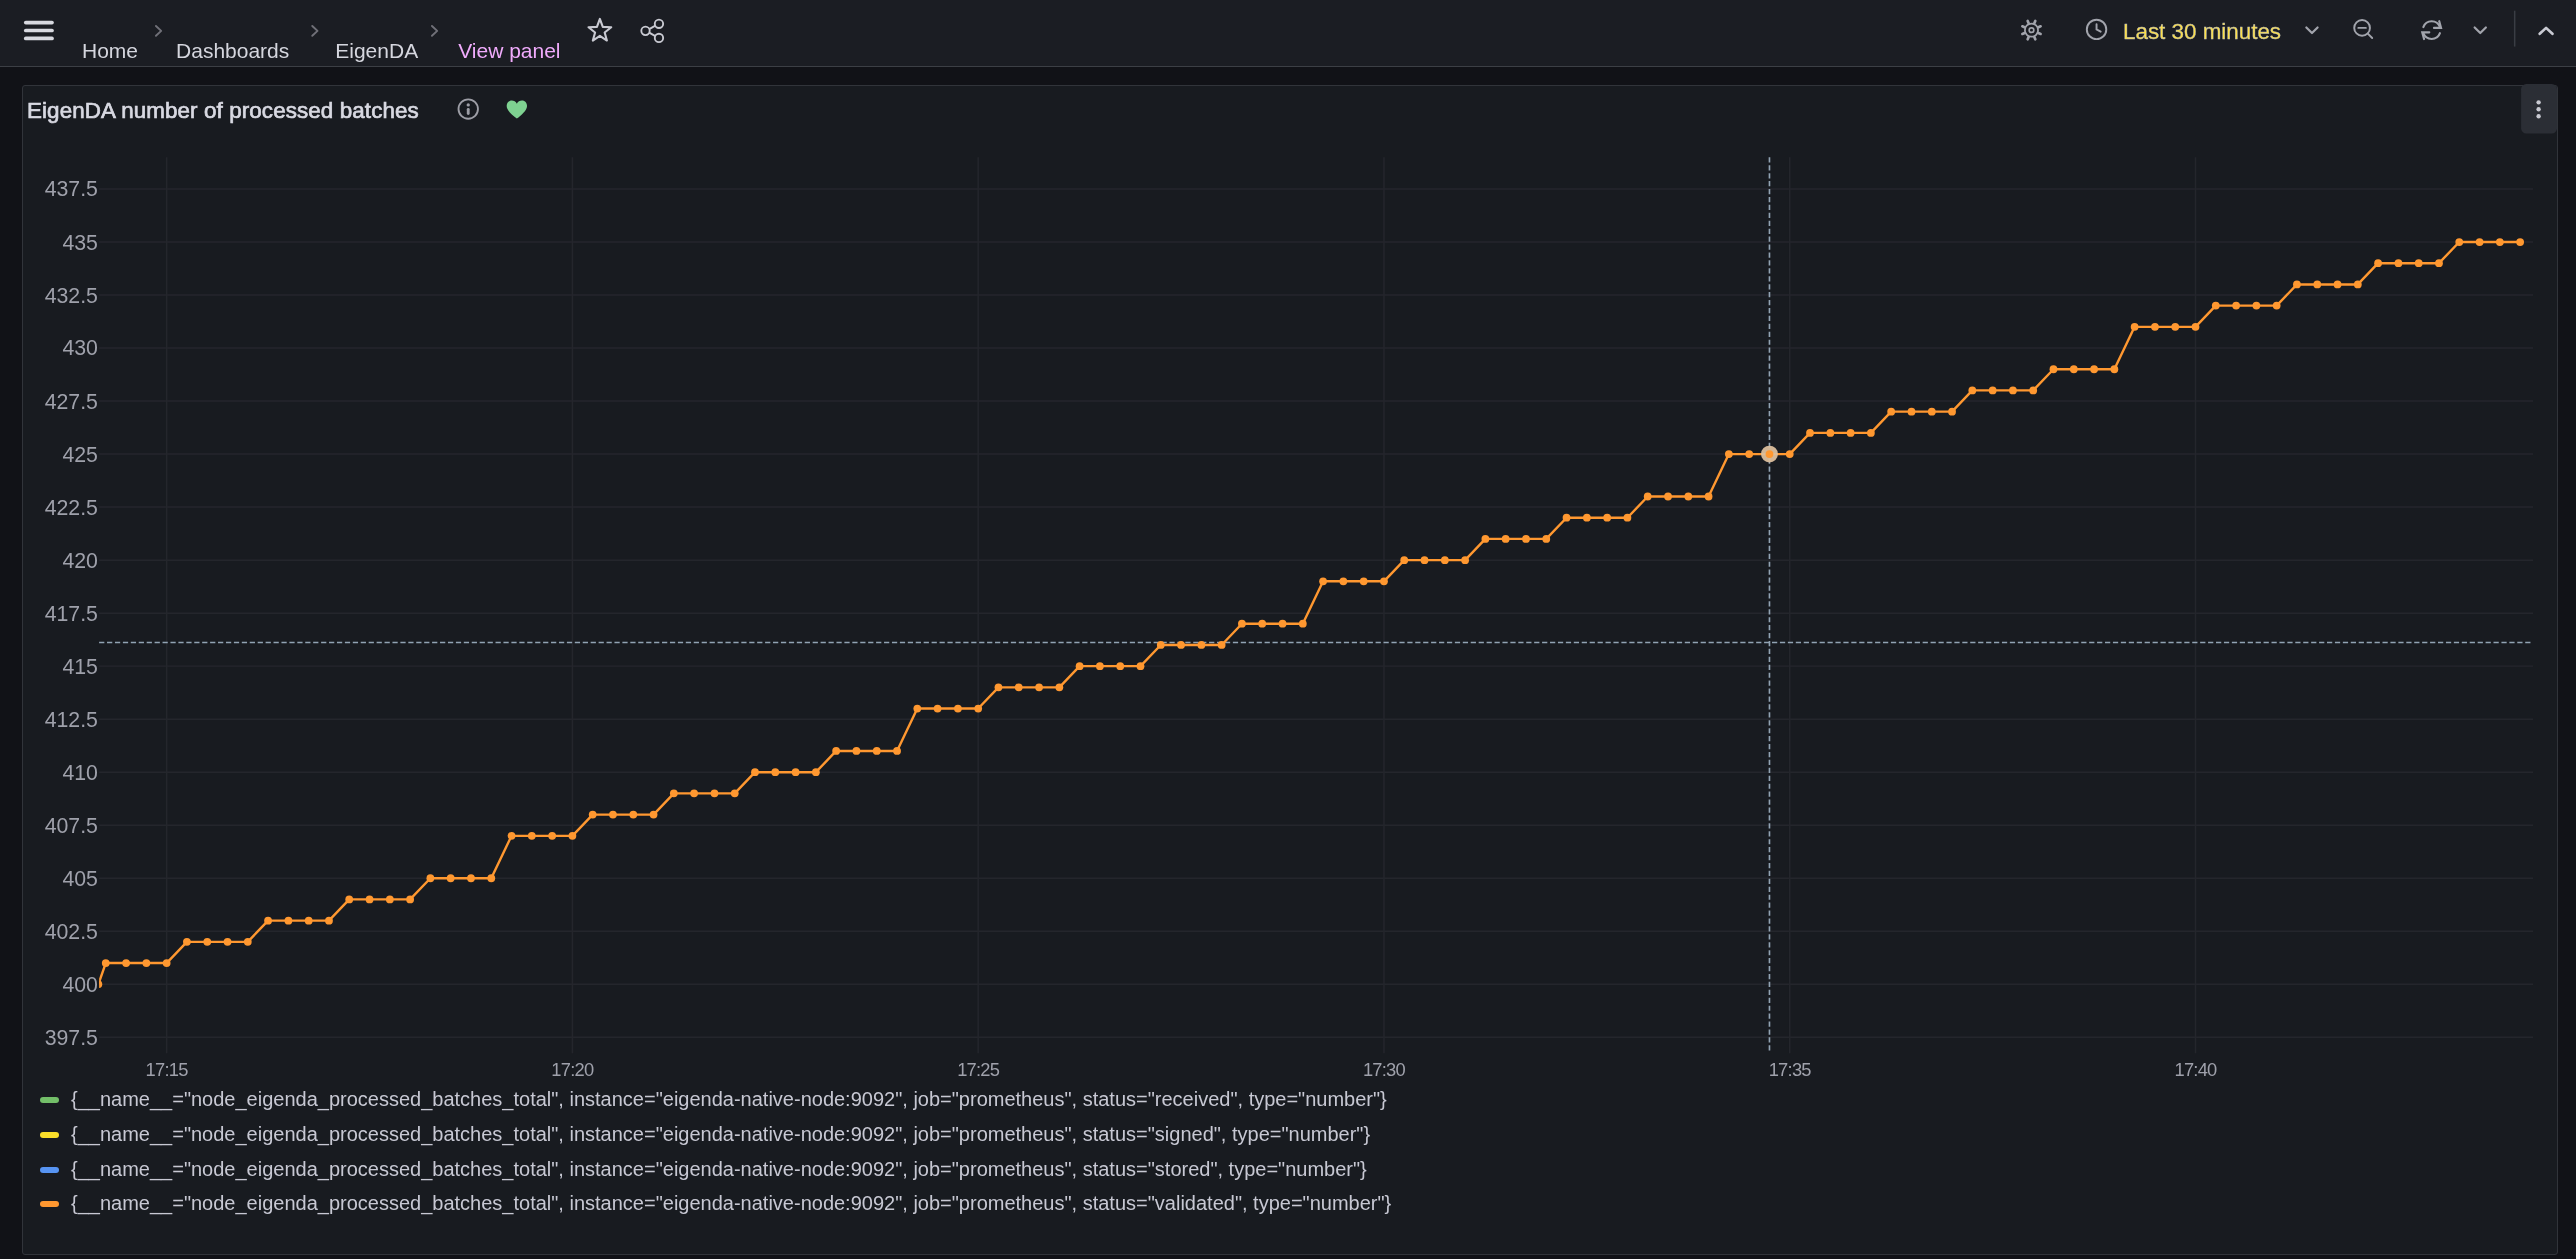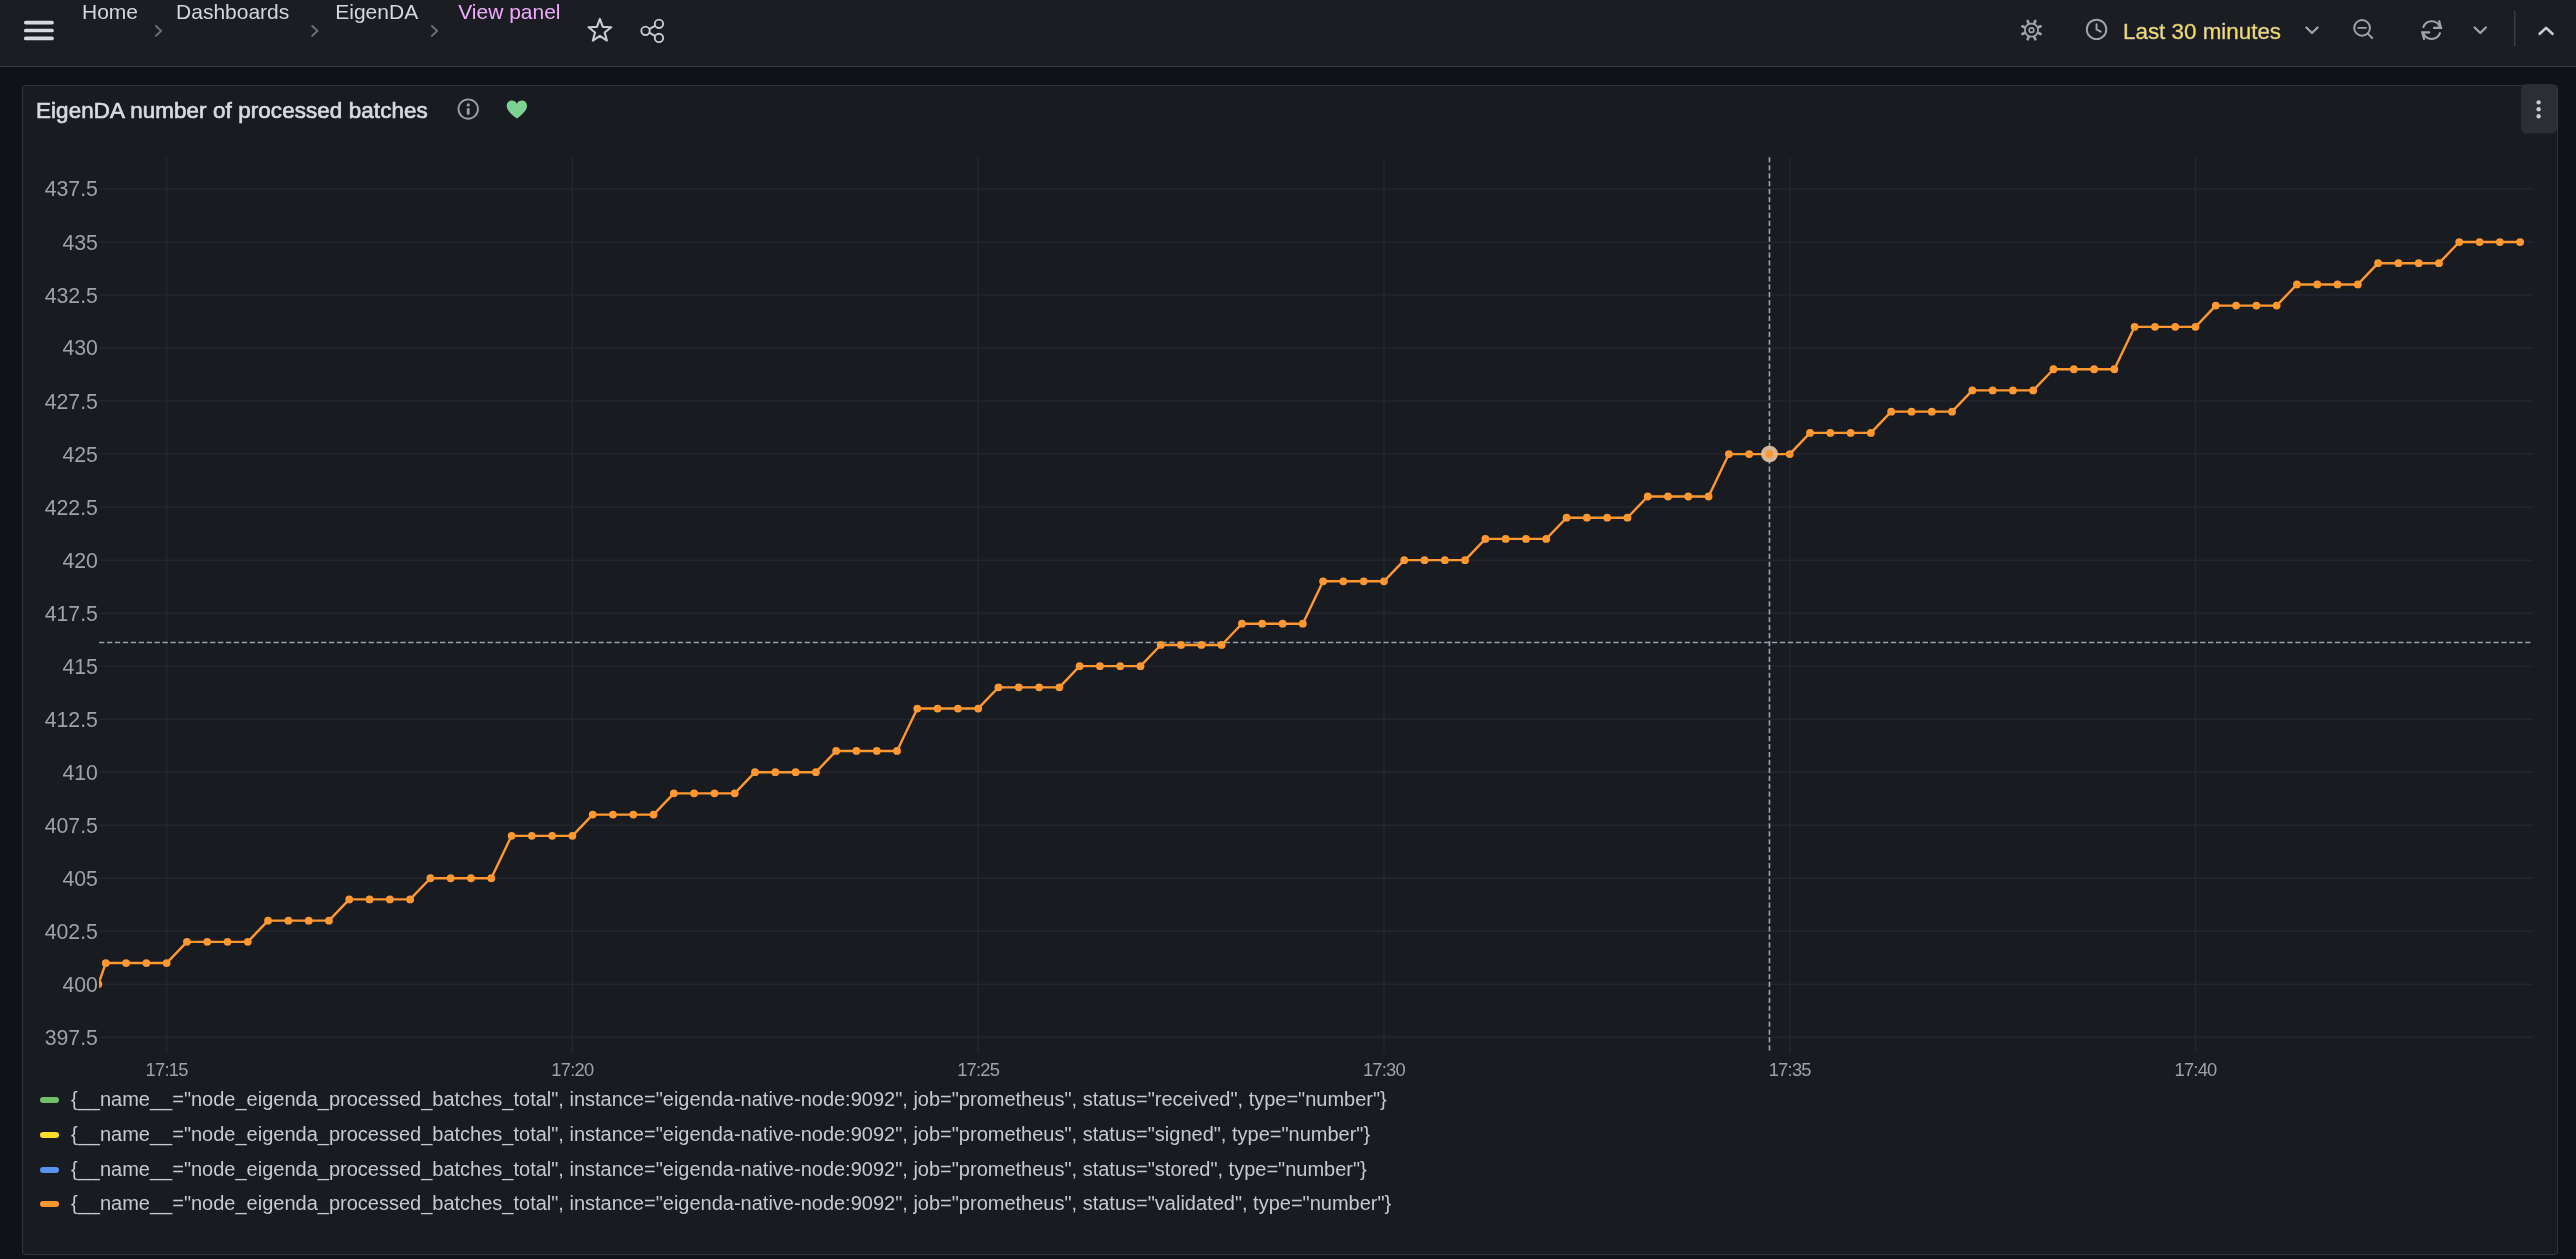--- a/index.html
+++ b/index.html
@@ -1,24 +1,24 @@
 <!DOCTYPE html>
 <html style="font-size:12px"><head>
 <meta charset="utf-8">
 <style>
   * { margin:0; padding:0; box-sizing:border-box; }
   html,body { width:2576px; height:1260px; background:#111217; overflow:hidden;
                font-family:"Liberation Sans", sans-serif; }
   .nav { position:absolute; left:0; top:0; width:2576px; height:67px; background:#1b1d23;
           border-bottom:1.5px solid #3c3f45; }
-  .crumbs { position:absolute; left:82px; top:0; height:63px; display:flex; align-items:flex-start;
+  .crumbs { position:absolute; left:82px; top:0; height:63px; display:flex; align-items:flex-end;
              font-size:21px; color:#d5d6de; }
   .panel { position:absolute; left:22px; top:85px; width:2536px; height:1170px;
             background:#181b20; border:1.5px solid #31343a; border-radius:3px; }
-  .title { position:absolute; left:36px; top:98px; font-size:22.4px; font-weight:400;
+  .title { position:absolute; left:27px; top:98px; font-size:22.4px; font-weight:400;
             color:#d8d9e2; -webkit-text-stroke:0.7px #d8d9e2; letter-spacing:0.1px; }
   .lt30 { position:absolute; left:2123px; top:18.7px; font-size:22.4px; font-weight:400; color:#fde047; -webkit-text-stroke:0.4px #b9bbc3; }
 </style>
 </head>
 <body>
 <div class="nav"></div>
 <div class="panel"></div>
 <div class="crumbs">
   <span>Home</span>
   <span style="width:38px;"></span>

